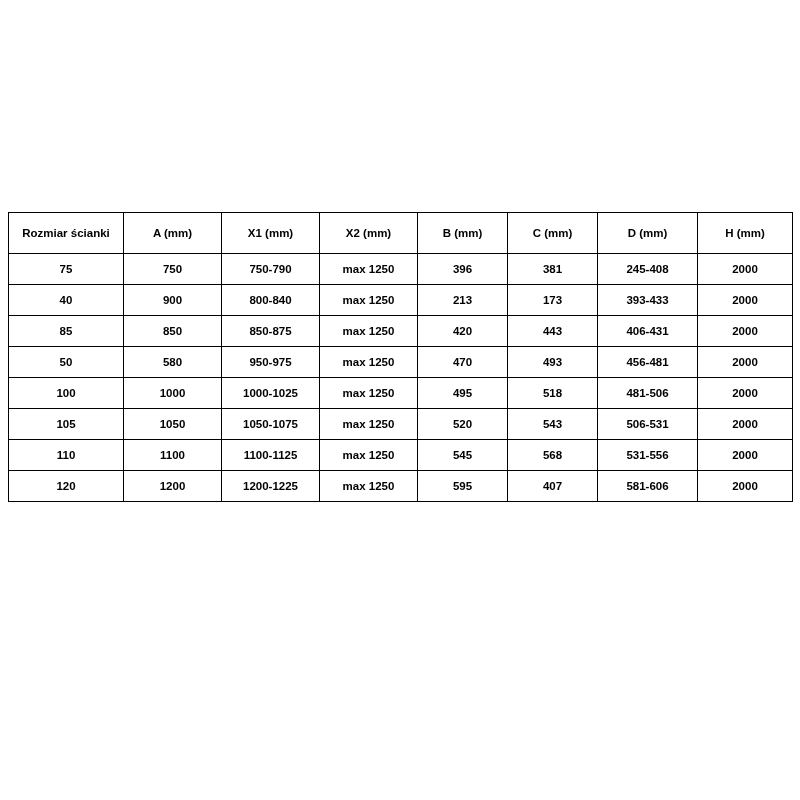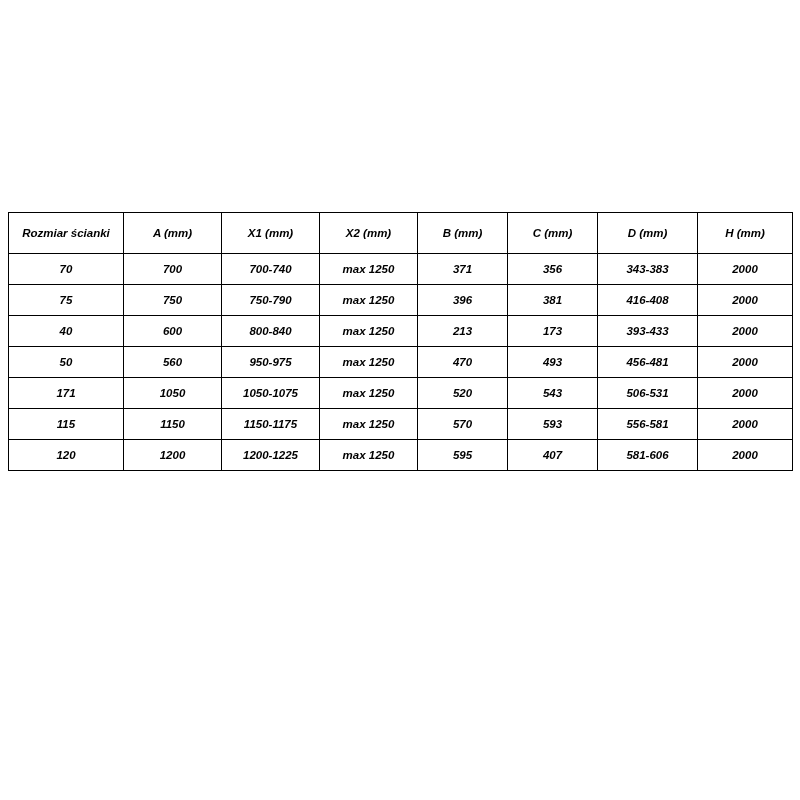--- a/index.html
+++ b/index.html
@@ -19,21 +19,20 @@
     left: 8px;
     top: 212px;
     width: 784px;
   }
   table.spec {
     border-collapse: collapse;
     table-layout: fixed;
     width: 784px;
     font-size: 11.5px;
     font-weight: bold;
-    font-style: italic;
   }
   table.spec th,
   table.spec td {
     border: 1px solid #000000;
     text-align: center;
     vertical-align: middle;
     height: 30px;
     padding: 0 2px;
     white-space: nowrap;
     overflow: hidden;
@@ -74,77 +73,87 @@
         <th>X1 (mm)</th>
         <th>X2 (mm)</th>
         <th>B (mm)</th>
         <th>C (mm)</th>
         <th>D (mm)</th>
         <th>H (mm)</th>
       </tr>
     </thead>
     <tbody>
       <tr>
-        <td>70</td>
-        <td>700</td>
-        <td>700-740</td>
-        <td>max 1250</td>
-        <td>371</td>
-        <td>356</td>
-        <td>343-383</td>
-        <td>2000</td>
-      </tr>
-      <tr>
         <td>75</td>
         <td>750</td>
         <td>750-790</td>
         <td>max 1250</td>
         <td>396</td>
         <td>381</td>
-        <td>416-408</td>
+        <td>245-408</td>
         <td>2000</td>
       </tr>
       <tr>
         <td>40</td>
-        <td>600</td>
+        <td>900</td>
         <td>800-840</td>
         <td>max 1250</td>
         <td>213</td>
         <td>173</td>
         <td>393-433</td>
         <td>2000</td>
       </tr>
       <tr>
+        <td>85</td>
+        <td>850</td>
+        <td>850-875</td>
+        <td>max 1250</td>
+        <td>420</td>
+        <td>443</td>
+        <td>406-431</td>
+        <td>2000</td>
+      </tr>
+      <tr>
         <td>50</td>
-        <td>560</td>
+        <td>580</td>
         <td>950-975</td>
         <td>max 1250</td>
         <td>470</td>
         <td>493</td>
         <td>456-481</td>
         <td>2000</td>
       </tr>
       <tr>
-        <td>171</td>
+        <td>100</td>
+        <td>1000</td>
+        <td>1000-1025</td>
+        <td>max 1250</td>
+        <td>495</td>
+        <td>518</td>
+        <td>481-506</td>
+        <td>2000</td>
+      </tr>
+      <tr>
+        <td>105</td>
         <td>1050</td>
         <td>1050-1075</td>
         <td>max 1250</td>
         <td>520</td>
         <td>543</td>
         <td>506-531</td>
         <td>2000</td>
       </tr>
       <tr>
-        <td>115</td>
-        <td>1150</td>
-        <td>1150-1175</td>
+        <td>110</td>
+        <td>1100</td>
+        <td>1100-1125</td>
         <td>max 1250</td>
-        <td>570</td>
-        <td>593</td>
-        <td>556-581</td>
+        <td>545</td>
+        <td>568</td>
+        <td>531-556</td>
         <td>2000</td>
       </tr>
       <tr>
         <td>120</td>
         <td>1200</td>
         <td>1200-1225</td>
         <td>max 1250</td>
         <td>595</td>
         <td>407</td>
         <td>581-606</td>

